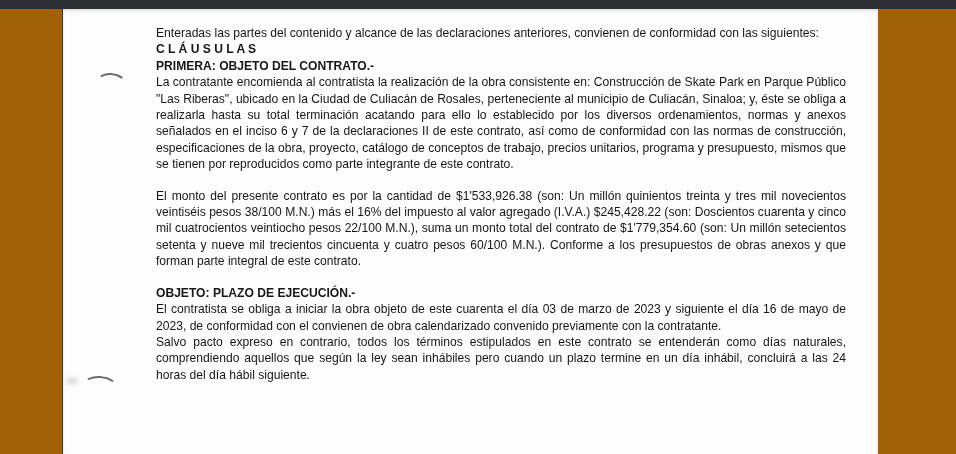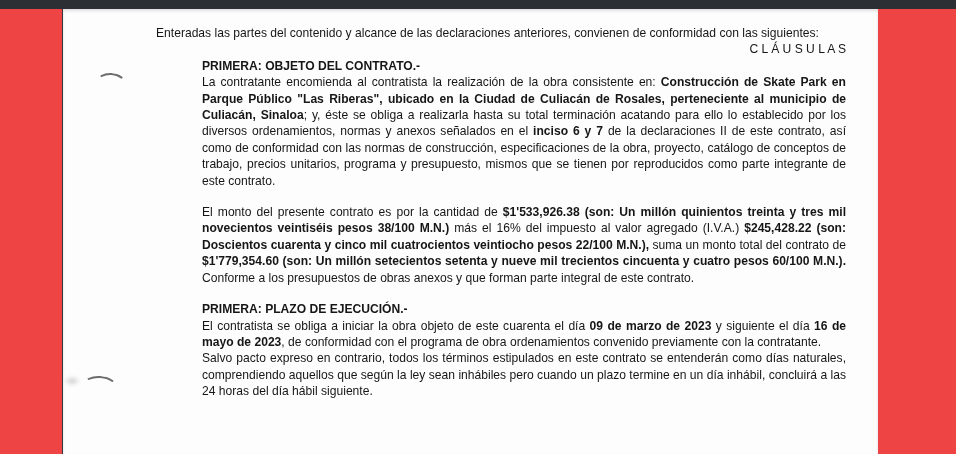--- a/index.html
+++ b/index.html
@@ -7,21 +7,21 @@
     padding: 0;
     width: 956px;
     height: 454px;
     overflow: hidden;
     font-family: "Liberation Sans", sans-serif;
   }
   .viewer {
     position: relative;
     width: 956px;
     height: 454px;
-    background: #ef4444;
+    background: #a16207;
   }
   .topbar {
     position: absolute;
     left: 0; top: 0;
     width: 956px; height: 9px;
     background: #2c2f33;
   }
   .page {
     position: absolute;
     left: 62px; top: 9px;
@@ -66,29 +66,29 @@
     line-height: 16.4px;
     text-align: justify;
   }
   .text-col p, .text-col h1, .text-col h2 {
     margin: 0;
     font-size: 12.1px;
     line-height: 16.4px;
   }
   .intro { margin-bottom: 13px; }
   .clauses {
-    text-align: right;
-    font-weight: 400;
+    text-align: left;
+    font-weight: 700;
     font-size: 12.8px;
     margin-bottom: 25px;
   }
-  section { margin-bottom: 15px; margin-left: 46px; }
+  section { margin-bottom: 15px; }
   section h2 { font-weight: 700; }
   .para-gap { margin-top: 15px; }
-  .text-col b, .text-col span.b { font-weight: 700; }
+  .text-col b, .text-col span.b { font-weight: 400; }
 </style>
 </head>
 <body>
 
 <div class="viewer">
   <div class="topbar"></div>
 
   <div class="page">
     <span class="punch punch-top"></span>
     <span class="punch punch-bottom"></span>
@@ -102,19 +102,19 @@
       <section>
         <h2>PRIMERA: OBJETO DEL CONTRATO.-</h2>
         <p><span>La contratante encomienda al contratista la realización de la obra consistente en: </span><span class="b">Construcción de Skate Park en Parque Público "Las Riberas", ubicado en la Ciudad de Culiacán de Rosales, perteneciente al municipio de Culiacán, Sinaloa</span><span>; y, éste se obliga a realizarla hasta su total terminación acatando para ello lo establecido por los diversos ordenamientos, normas y anexos señalados en el </span><span class="b">inciso 6 y 7</span><span> de la declaraciones II de este contrato, así como de conformidad con las normas de construcción, especificaciones de la obra, proyecto, catálogo de conceptos de trabajo, precios unitarios, programa y presupuesto, mismos que se tienen por reproducidos como parte integrante de este contrato.</span></p>
       </section>
 
       <section>
         <p><span>El monto del presente contrato es por la cantidad de </span><span class="b">$1'533,926.38 (son: Un millón quinientos treinta y tres mil novecientos veintiséis pesos 38/100 M.N.)</span><span> más el 16% del impuesto al valor agregado (I.V.A.) </span><span class="b">$245,428.22 (son: Doscientos cuarenta y cinco mil cuatrocientos veintiocho pesos 22/100 M.N.),</span><span> suma un monto total del contrato de </span><span class="b">$1'779,354.60 (son: Un millón setecientos setenta y nueve mil trecientos cincuenta y cuatro pesos 60/100 M.N.).</span><span> Conforme a los presupuestos de obras anexos y que forman parte integral de este contrato.</span></p>
       </section>
 
       <section>
-        <h2>PRIMERA: PLAZO DE EJECUCIÓN.-</h2>
-        <p><span>El contratista se obliga a iniciar la obra objeto de este cuarenta el día </span><span class="b">09 de marzo de 2023</span><span> y siguiente el día </span><span class="b">16 de mayo de 2023</span><span>, de conformidad con el programa de obra ordenamientos convenido previamente con la contratante.</span></p>
+        <h2>OBJETO: PLAZO DE EJECUCIÓN.-</h2>
+        <p><span>El contratista se obliga a iniciar la obra objeto de este cuarenta el día </span><span class="b">03 de marzo de 2023</span><span> y siguiente el día </span><span class="b">16 de mayo de 2023</span><span>, de conformidad con el convienen de obra calendarizado convenido previamente con la contratante.</span></p>
         <p class="para-gap"><span>Salvo pacto expreso en contrario, todos los términos estipulados en este contrato se entenderán como días naturales, comprendiendo aquellos que según la ley sean inhábiles pero cuando un plazo termine en un día inhábil, concluirá a las 24 horas del día hábil siguiente.</span></p>
       </section>
     </div>
   </div>
 </div>
 
 </body></html>

